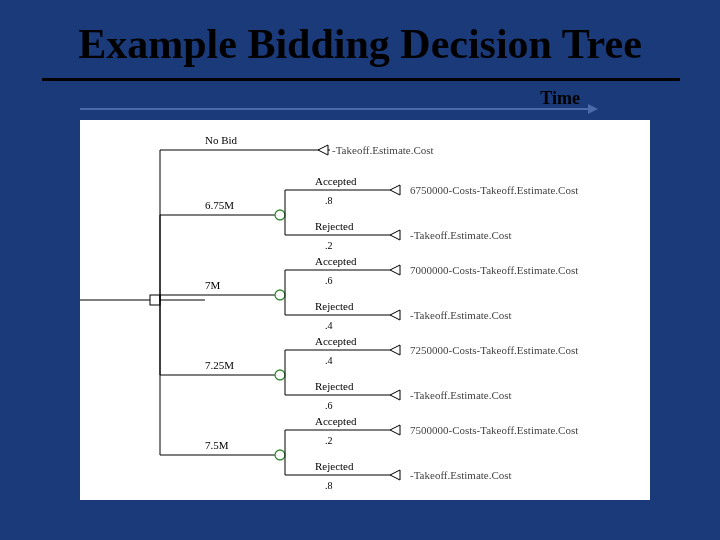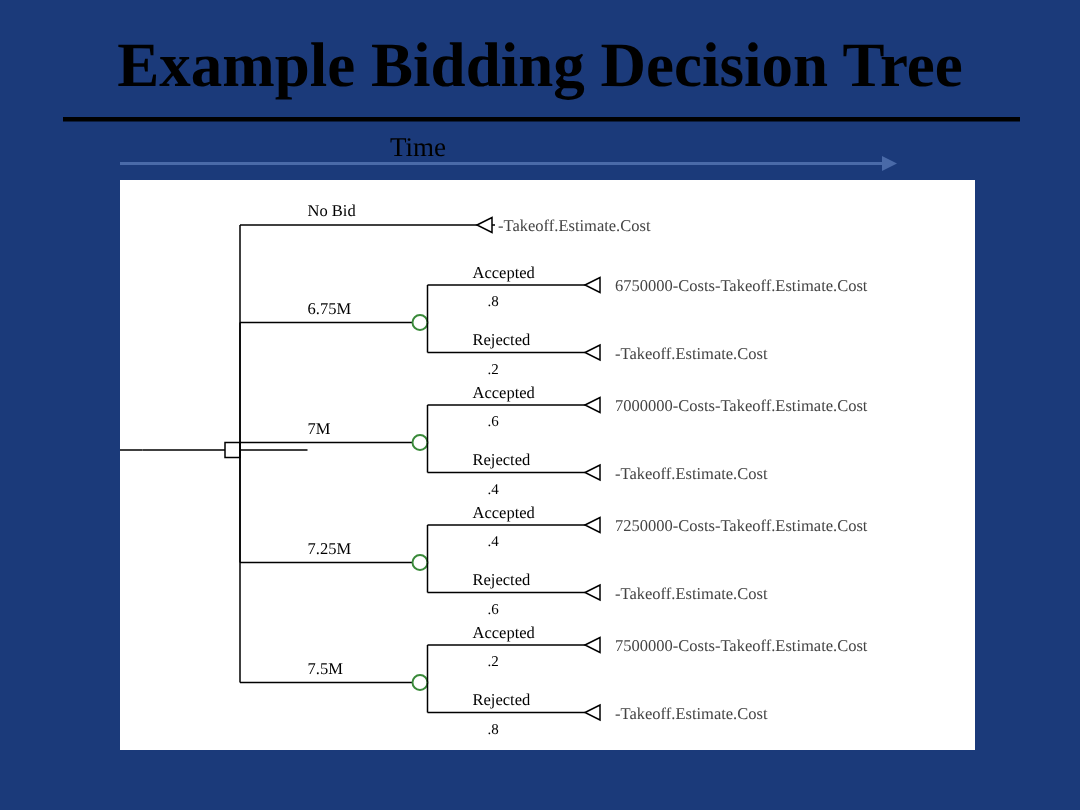--- a/index.html
+++ b/index.html
@@ -32,24 +32,24 @@
     left: 42px;
     width: 638px;
     height: 3px;
     background: #000;
   }
   .time-label {
     position: absolute;
     top: 88px;
     left: 0;
     right: 140px;
-    text-align: left;
+    text-align: right;
     color: #000;
     font-size: 18px;
-    font-weight: normal;
+    font-weight: bold;
     margin-left: 260px;
   }
   .time-arrow {
     position: absolute;
     top: 108px;
     left: 80px;
     width: 510px;
     height: 2px;
     background: #4a6aa8;
   }

